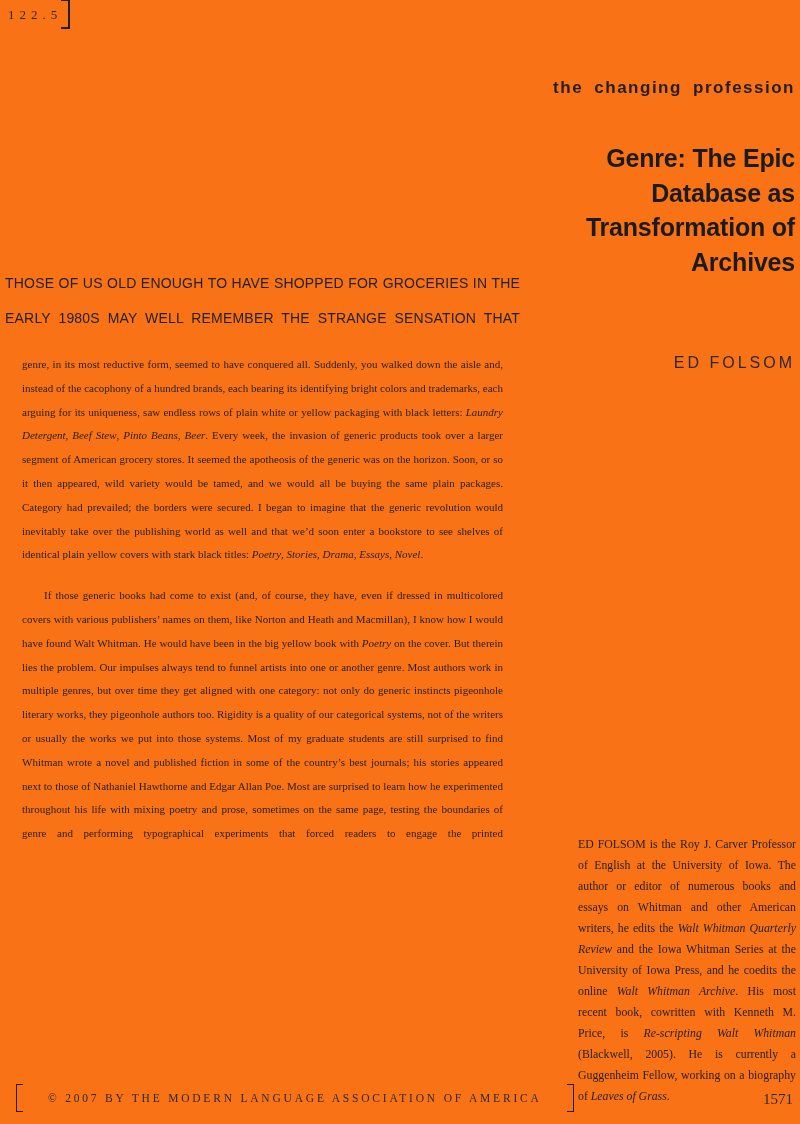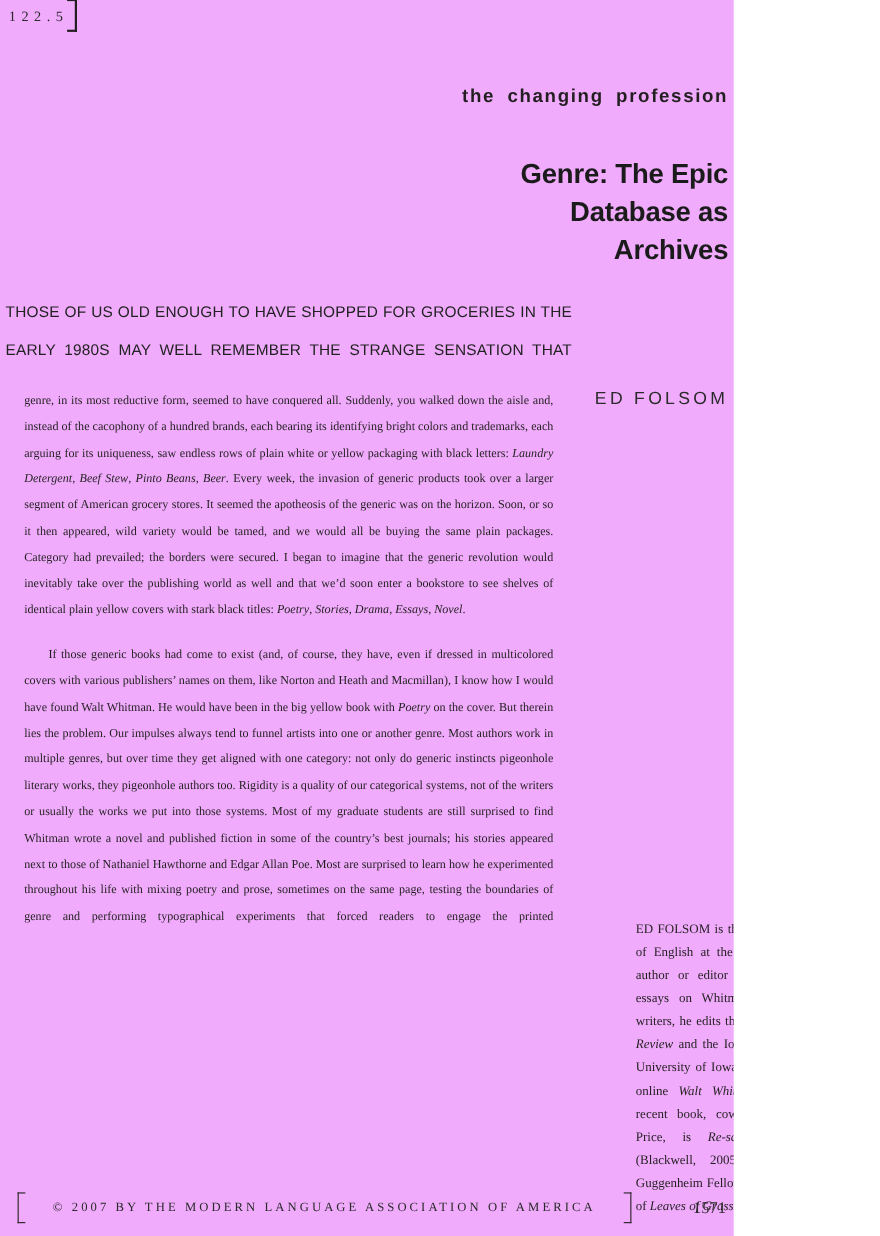--- a/index.html
+++ b/index.html
@@ -1,19 +1,19 @@
 <!DOCTYPE html>
 <html><head>
 <meta charset="utf-8">
 <style>
   html,body{margin:0;padding:0;background:#ffffff;}
   .page{
     position:relative;
-    width:667px;height:1124px;
-    background:#f0abfc;
+    width:800px;height:1124px;
+    background:#f97316;
     color:#231f20;
     overflow:hidden;
     font-family:"Liberation Serif", serif;
   }
   
   .issue{
     position:absolute;left:8px;top:7px;
     font-family:"Liberation Serif", serif;
     font-size:13px;letter-spacing:5px;color:#2a2a2a;
   }
@@ -100,20 +100,21 @@
 <div class="page">
 
   <div class="issue">122.5</div>
   <div class="issue-bracket"></div>
 
   <div class="section-label">the changing profession</div>
 
   <div class="article-title">
       <div>Genre: The Epic</div>
       <div>Database as</div>
+      <div>Transformation of</div>
       <div>Archives</div>
     </div>
 
   <div class="author-name">ED FOLSOM</div>
 
   <div class="main-col">
     <p class="lead-in">THOSE OF US OLD ENOUGH TO HAVE SHOPPED FOR GROCERIES IN THE EARLY 1980S MAY WELL REMEMBER THE STRANGE SENSATION THAT</p>
 
   <p class="body-par">genre, in its most reductive form, seemed to have conquered all. Suddenly, you walked down the aisle and, instead of the cacophony of a hundred brands, each bearing its identifying bright colors and trademarks, each arguing for its uniqueness, saw endless rows of plain white or yellow packaging with black letters: <i>Laundry Detergent</i>, <i>Beef Stew</i>, <i>Pinto Beans</i>, <i>Beer</i>. Every week, the invasion of generic products took over a larger segment of American grocery stores. It seemed the apotheosis of the generic was on the horizon. Soon, or so it then appeared, wild variety would be tamed, and we would all be buying the same plain packages. Category had prevailed; the borders were secured. I began to imagine that the generic revolution would inevitably take over the publishing world as well and that we’d soon enter a bookstore to see shelves of identical plain yellow covers with stark black titles: <i>Poetry</i>, <i>Stories</i>, <i>Drama</i>, <i>Essays</i>, <i>Novel</i>.</p>
       <p class="body-par indent flush-last">If those generic books had come to exist (and, of course, they have, even if dressed in multicolored covers with various publishers’ names on them, like Norton and Heath and Macmillan), I know how I would have found Walt Whitman. He would have been in the big yellow book with <i>Poetry</i> on the cover. But therein lies the problem. Our impulses always tend to funnel artists into one or another genre. Most authors work in multiple genres, but over time they get aligned with one category: not only do generic instincts pigeonhole literary works, they pigeonhole authors too. Rigidity is a quality of our categorical systems, not of the writers or usually the works we put into those systems. Most of my graduate students are still surprised to find Whitman wrote a novel and published fiction in some of the country’s best journals; his stories appeared next to those of Nathaniel Hawthorne and Edgar Allan Poe. Most are surprised to learn how he experimented throughout his life with mixing poetry and prose, sometimes on the same page, testing the boundaries of genre and performing typographical experiments that forced readers to engage the printed</p>

